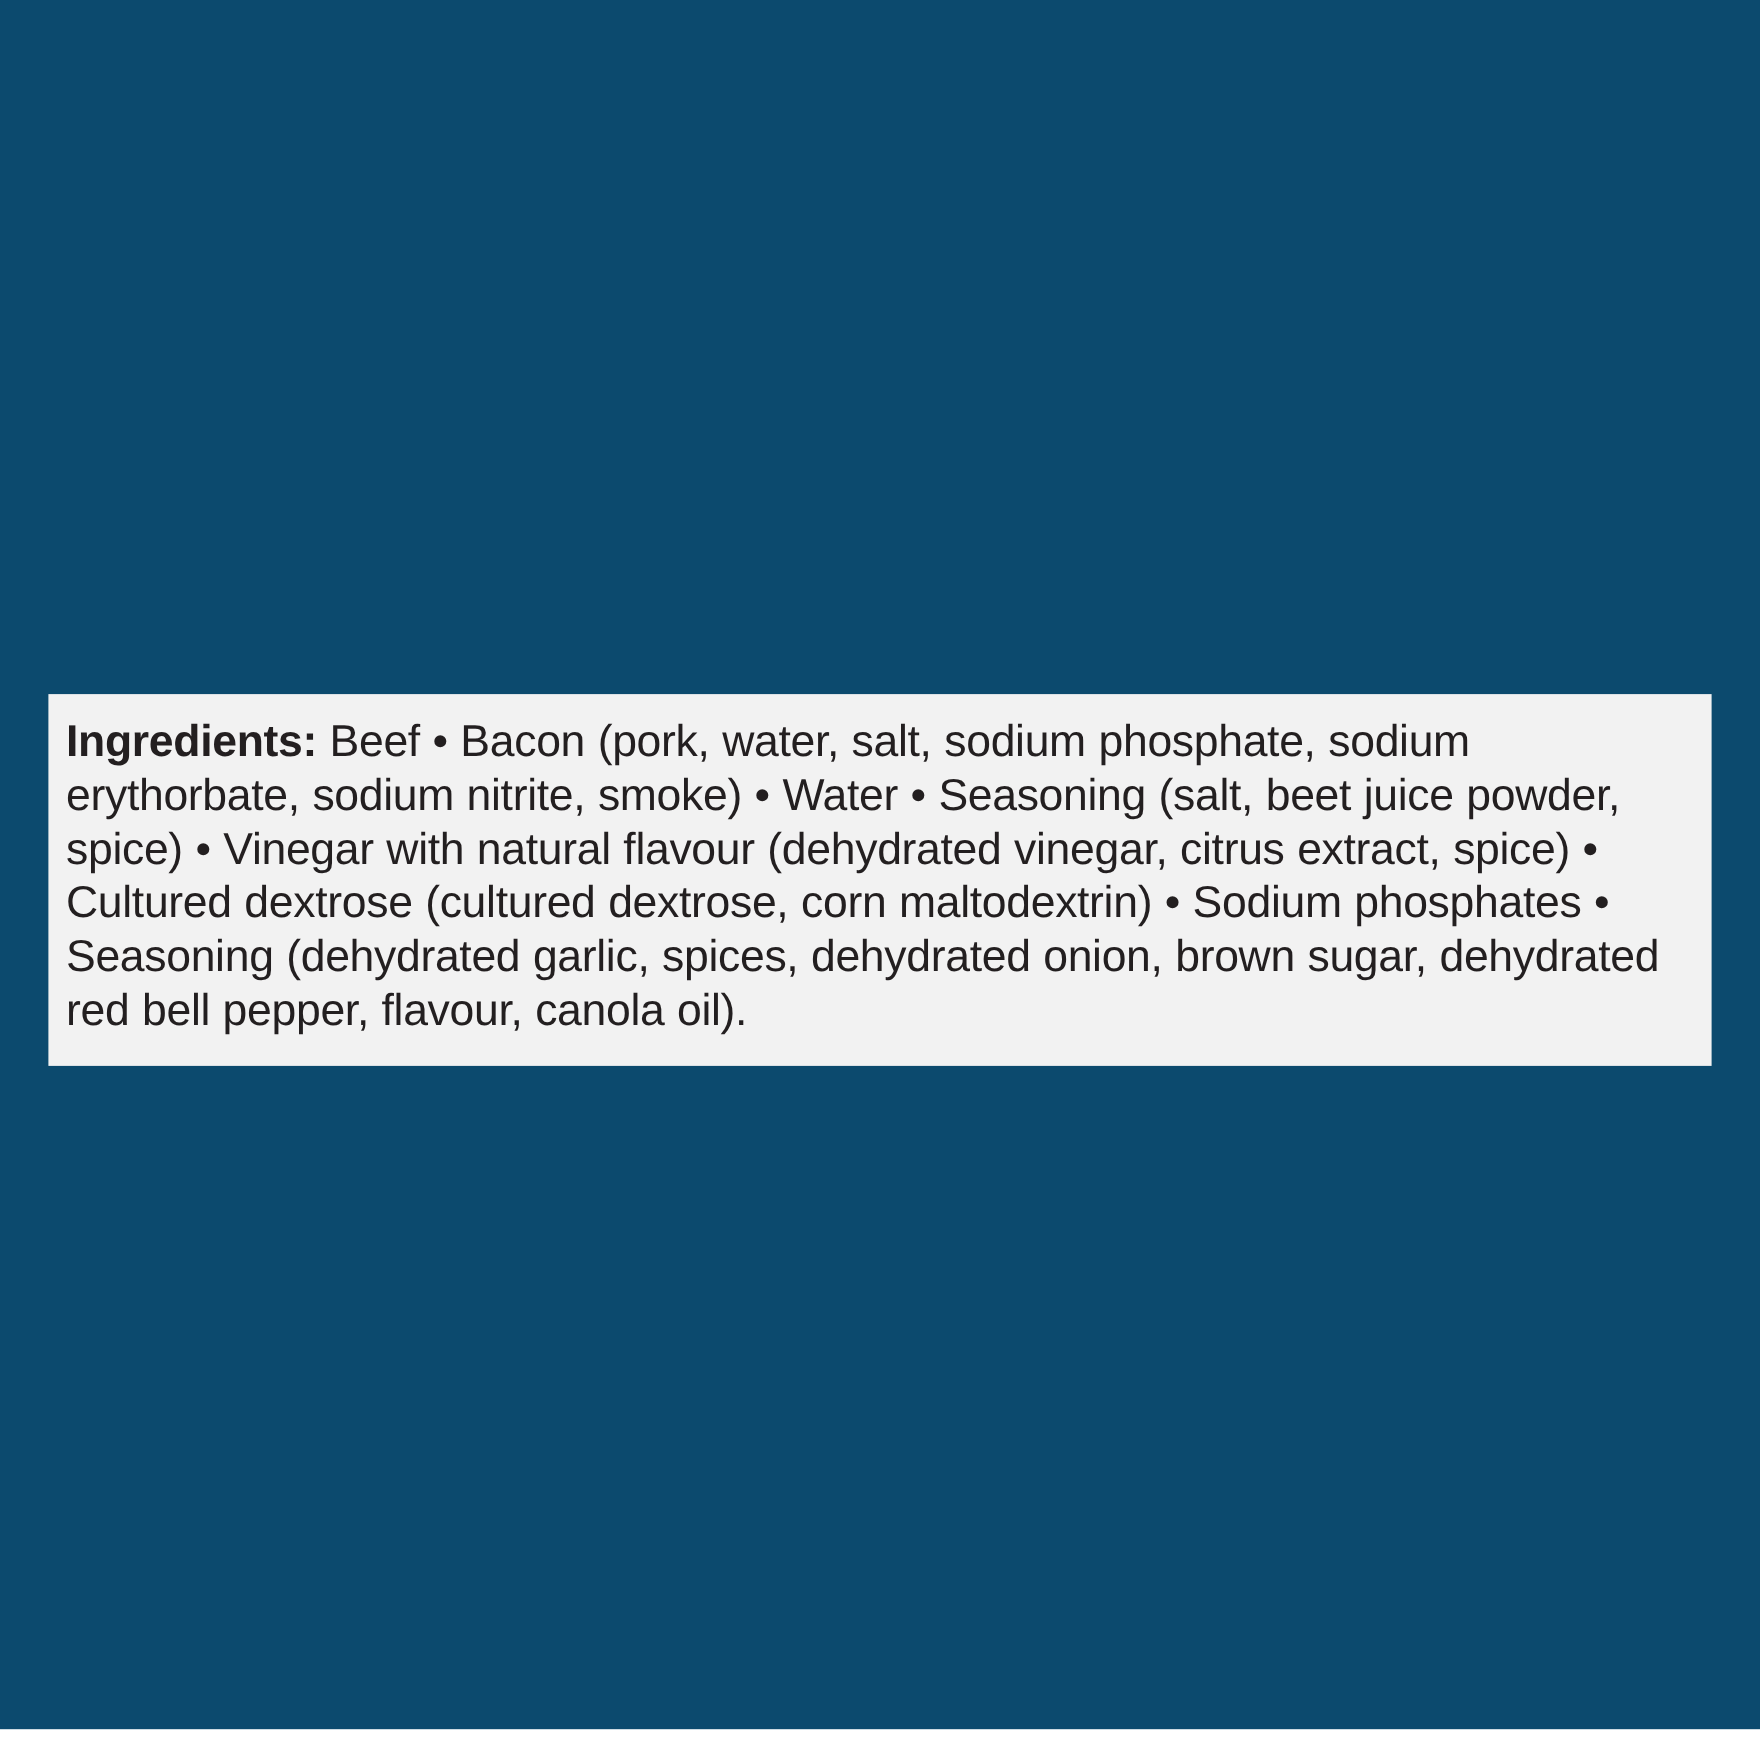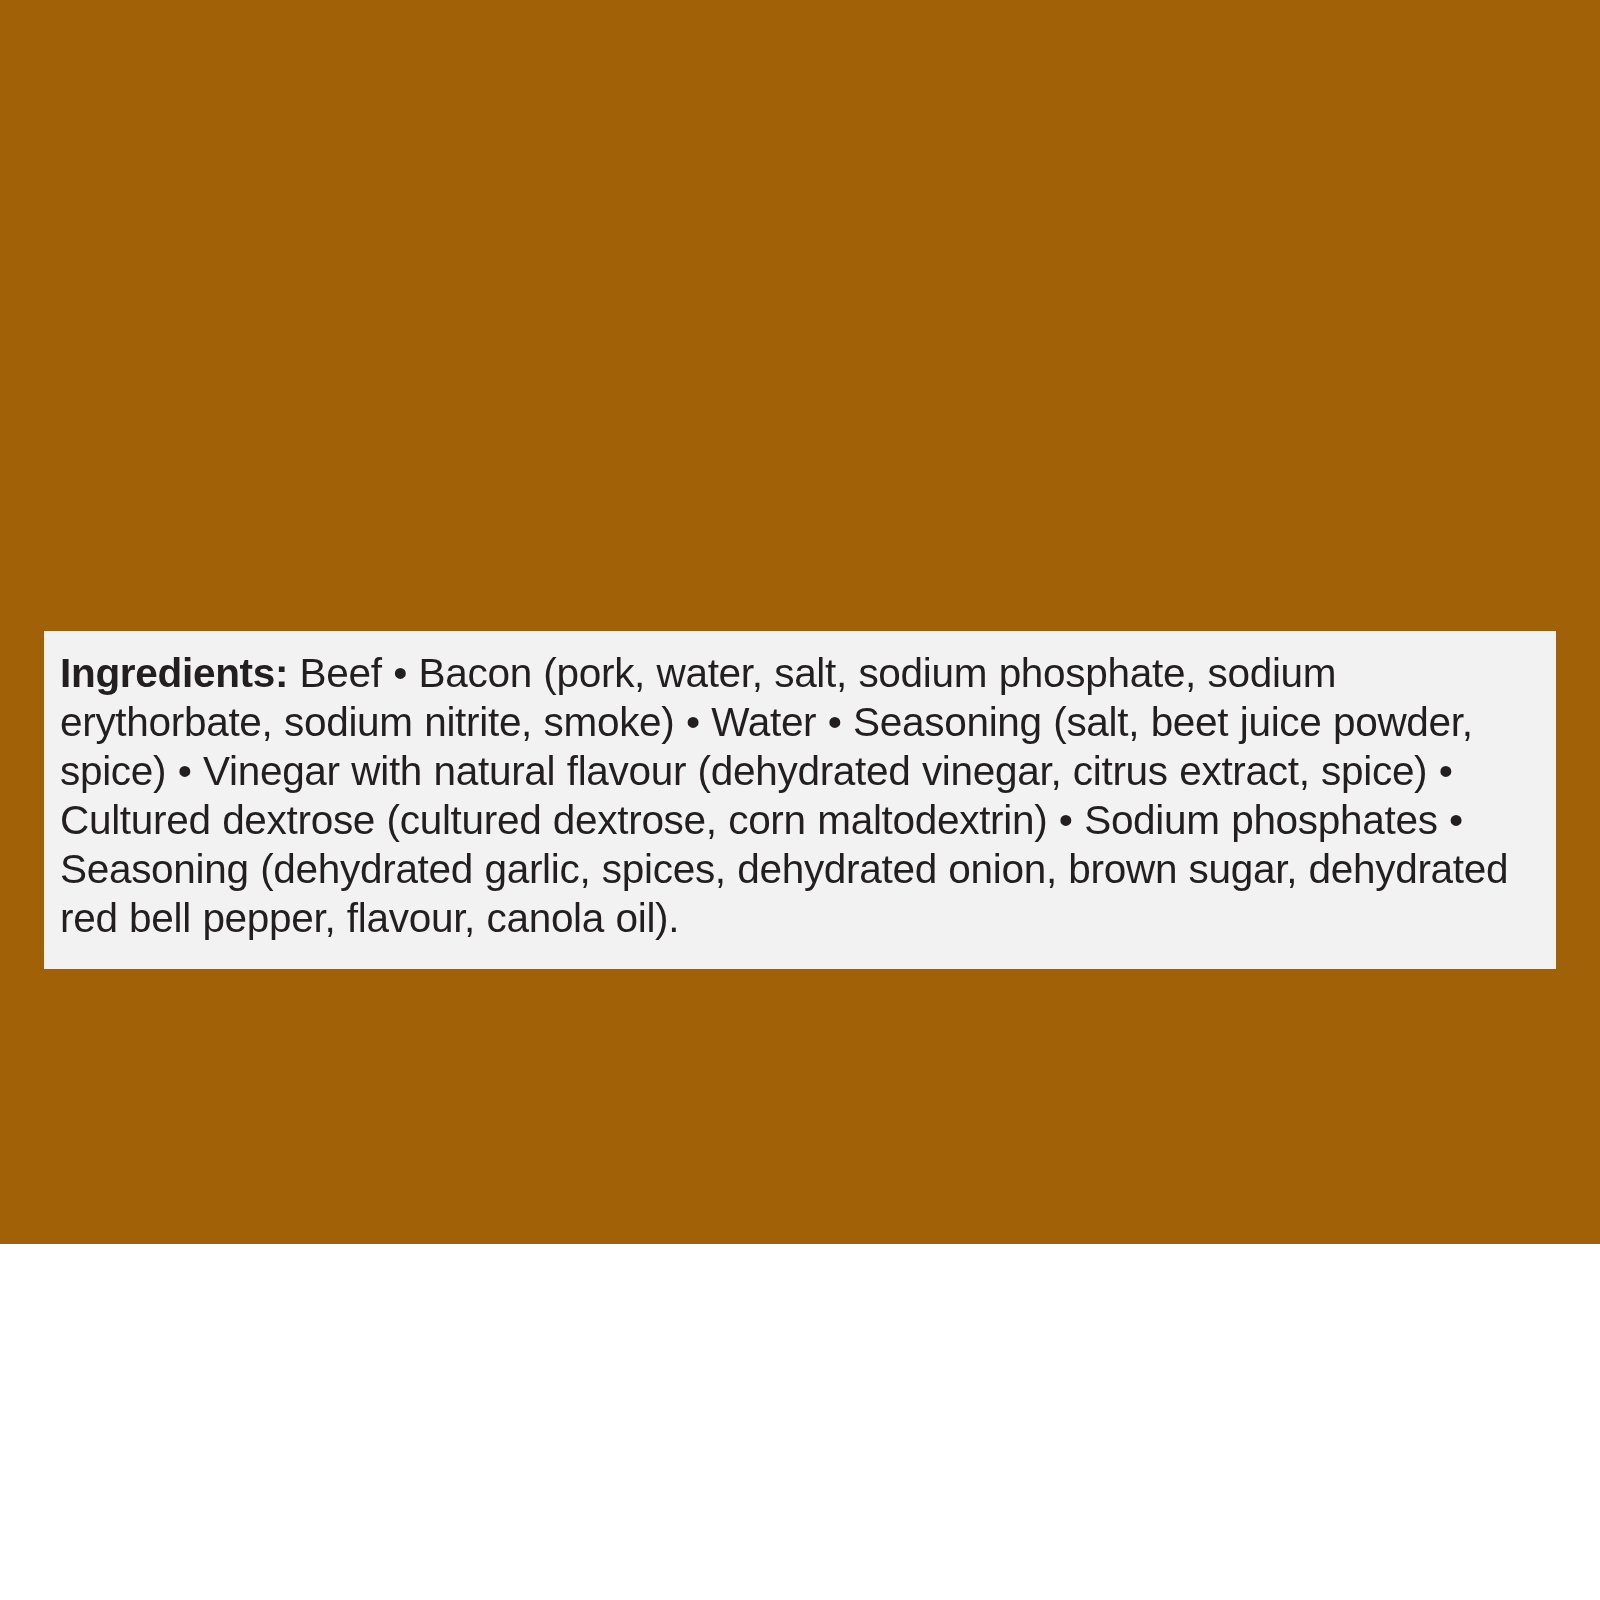--- a/index.html
+++ b/index.html
@@ -9,22 +9,22 @@
   }
   body {
     width: 1600px;
     height: 1600px;
     font-family: "Liberation Sans", sans-serif;
     -webkit-font-smoothing: antialiased;
   }
   #page {
     position: relative;
     width: 1600px;
-    height: 1244px;
-    background: #a16207;
+    height: 1572px;
+    background: #0c4a6e;
     overflow: hidden;
   }
   .ingredients-panel {
     position: absolute;
     left: 44px;
     top: 631px;
     width: 1512px;
     background: #f2f2f2;
     padding: 18px 0 26px 0;
     box-sizing: border-box;

